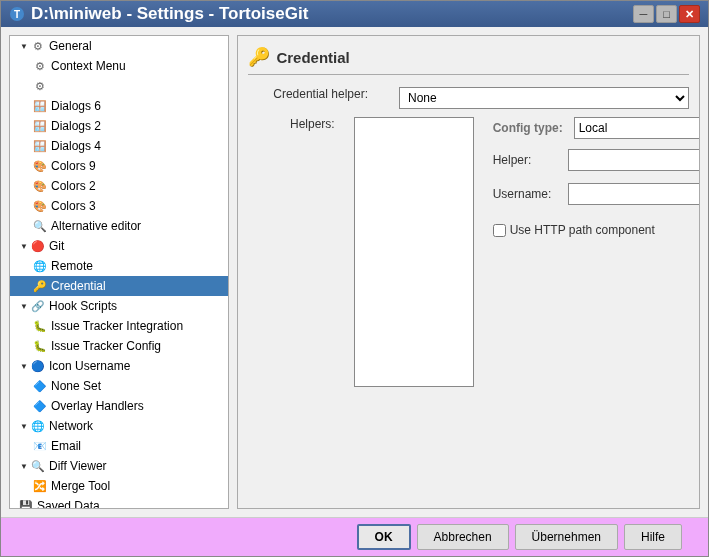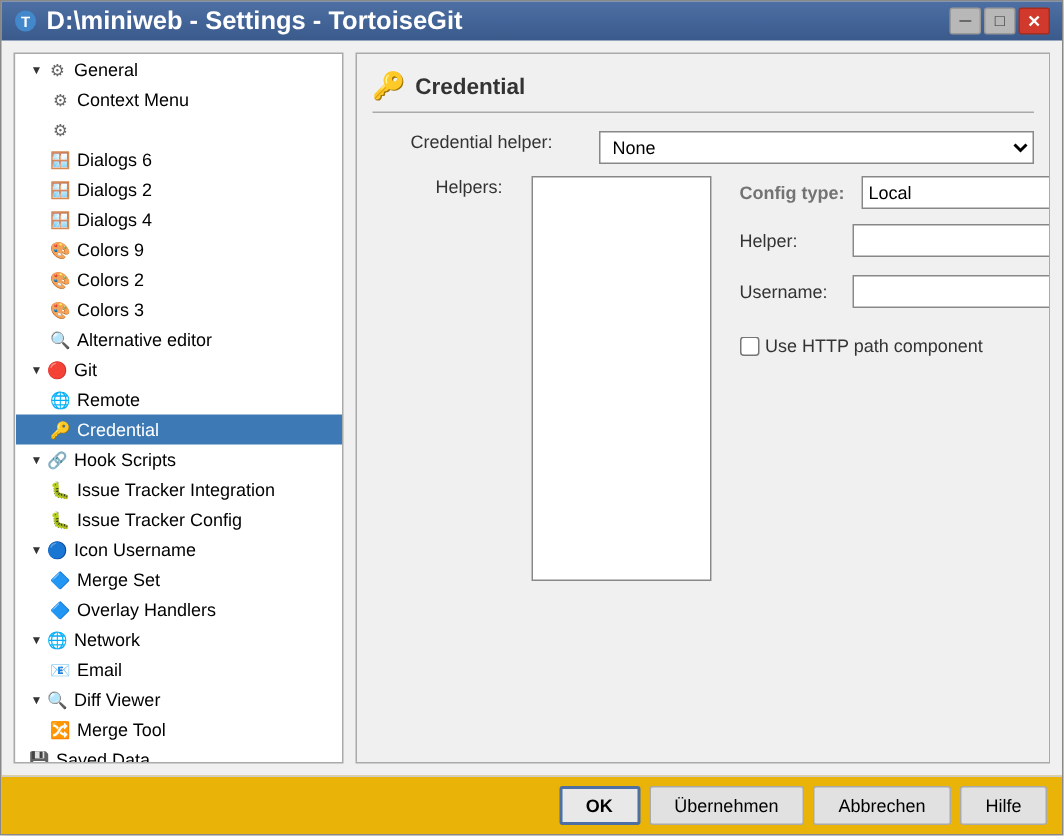--- a/index.html
+++ b/index.html
@@ -250,22 +250,22 @@
       font-size: 12px;
       cursor: pointer;
       text-align: center;
     }
     .action-btn:disabled { color: #aaa; }
     
     .bottom-bar {
       display: flex;
       justify-content: flex-end;
       gap: 6px;
-      padding: 6px 10px;
-      background: #eab308;
+      padding: 6px 26px;
+      background: #f0abfc;
       border-top: 1px solid #ccc;
       flex-shrink: 0;
     }
     .bottom-btn {
       height: 26px;
       padding: 0 16px;
       background: #e1e1e1;
       border: 1px solid #aaa;
       border-radius: 2px;
       font-size: 12px;
@@ -402,21 +402,21 @@
 
       <div class="tree-item">
         <span class="indent" style="width:4px"></span>
         <span class="tree-arrow expanded"></span>
         <span class="tree-icon" style="color:#5080c0">🔵</span>
         <span class="tree-label">Icon Username</span>
       </div>
       <div class="tree-item">
         <span class="indent" style="width:18px"></span>
         <span class="tree-icon" style="color:#5080c0">🔷</span>
-        <span class="tree-label">Merge Set</span>
+        <span class="tree-label">None Set</span>
       </div>
       <div class="tree-item">
         <span class="indent" style="width:18px"></span>
         <span class="tree-icon" style="color:#5080c0">🔷</span>
         <span class="tree-label">Overlay Handlers</span>
       </div>
 
       <div class="tree-item">
         <span class="indent" style="width:4px"></span>
         <span class="tree-arrow expanded"></span>
@@ -502,17 +502,17 @@
             <label class="checkbox-label" for="usehttp">Use HTTP path component</label>
           </div>
 
         </div>
       </div>
     </div>
   </div>
 
   <div class="bottom-bar">
     <button class="bottom-btn default">OK</button>
+    <button class="bottom-btn">Abbrechen</button>
     <button class="bottom-btn">Übernehmen</button>
-    <button class="bottom-btn">Abbrechen</button>
     <button class="bottom-btn">Hilfe</button>
   </div>
 </div>
 
 </body></html>

